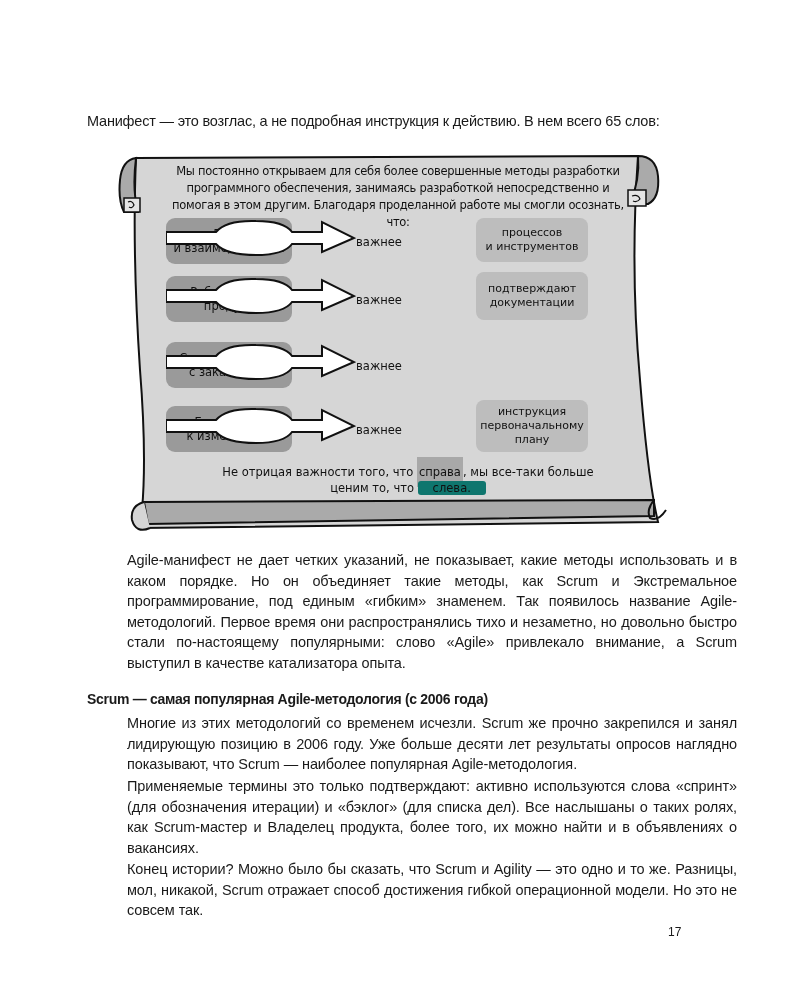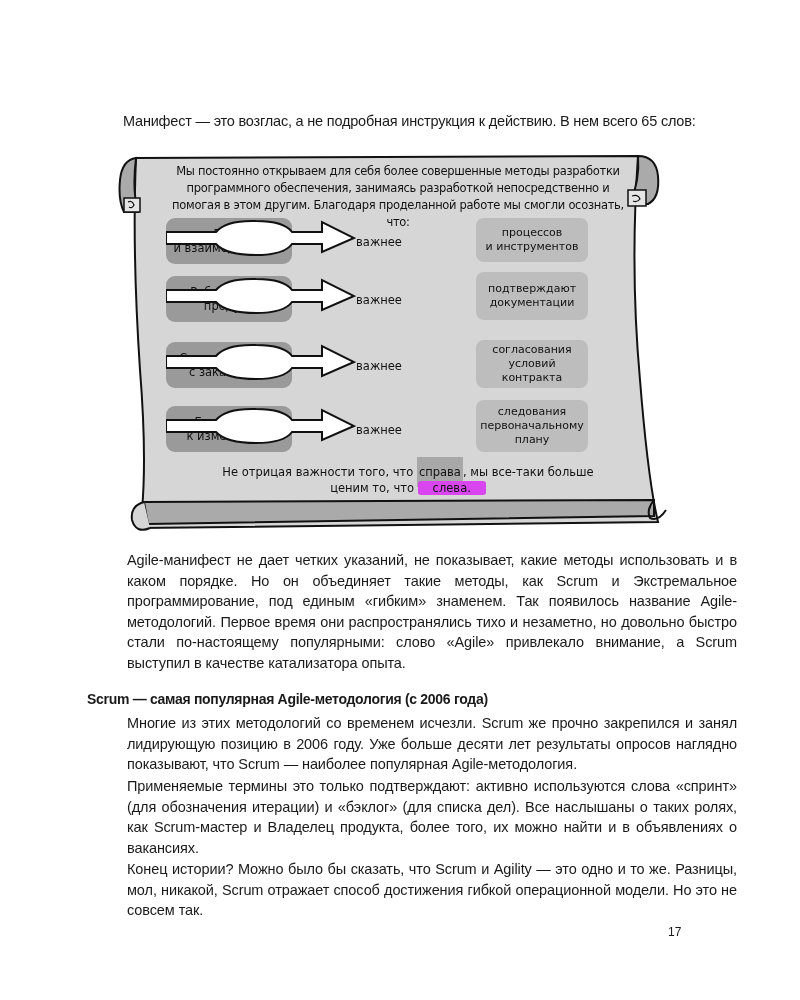--- a/index.html
+++ b/index.html
@@ -1,31 +1,31 @@
 <!DOCTYPE html>
 <html><head>
 <meta charset="utf-8">
 <style>
   html, body { margin: 0; padding: 0; background: #ffffff; }
   body { width: 800px; height: 1000px; position: relative; overflow: hidden;
          font-family: "Liberation Sans", "DejaVu Sans", sans-serif; color: #1a1a1a; }
   .page { position: absolute; left: 0; top: 0; width: 800px; height: 1000px; }
-  .intro { position: absolute; left: 87px; top: 111px; width: 640px; font-size: 14.5px; line-height: 20px; letter-spacing: -0.2px; margin-left: 36px; }
+  .intro { position: absolute; left: 87px; top: 111px; width: 640px; font-size: 14.5px; line-height: 20px; letter-spacing: -0.2px; }
   .scroll { position: absolute; left: 118px; top: 150px; width: 560px; height: 390px; }
   .scroll svg { position: absolute; left: 0; top: 0; }
   .hand { font-family: "DejaVu Sans", sans-serif; color: #111; }
   .scroll-intro { position: absolute; left: 45px; top: 13px; width: 470px; text-align: center; font-size: 11.5px; line-height: 17px; letter-spacing: -0.3px; }
   .row { position: absolute; left: 48px; width: 470px; height: 54px; }
   .left-box { position: absolute; left: 0; top: 0; width: 126px; height: 46px; background: #9a9a9a; border-radius: 9px; display: flex; align-items: center; justify-content: center; text-align: center; font-size: 11.5px; line-height: 14px; }
   .right-box { position: absolute; left: 310px; width: 112px; background: #bdbdbd; border-radius: 8px; display: flex; align-items: center; justify-content: center; text-align: center; font-size: 11px; line-height: 14px; }
   .arrow { position: absolute; left: 126px; top: 4px; width: 190px; height: 40px; }
   .vazhnee { position: absolute; left: 175px; top: 11px; width: 76px; height: 26px; display: flex; align-items: center; justify-content: center; font-size: 11.5px; }
   .closing { position: absolute; left: 100px; top: 314px; width: 380px; text-align: center; font-size: 11.5px; line-height: 16px; }
   .hl { background: #a8a8a8; border-radius: 0; padding: 8px 2px; }
-  .hl2 { background: #d946ef; border-radius: 3px; padding: 0 15px; }
+  .hl2 { background: #0f766e; border-radius: 3px; padding: 0 15px; }
   .para { position: absolute; left: 87px; width: 610px; font-size: 14.5px; line-height: 20.5px; text-align: justify; letter-spacing: -0.1px; margin-left: 40px; }
   .h2 { position: absolute; left: 87px; top: 684px; width: 640px; font-size: 14px; font-weight: bold; letter-spacing: -0.3px; margin-top: 7px; }
   .pagenum { position: absolute; left: 668px; top: 925px; font-size: 12px; }
 </style>
 </head>
 <body>
 
 <div class="page">
 
   <div class="intro">Манифест — это возглас, а не подробная инструкция к действию. В нем всего 65 слов:</div>
@@ -72,33 +72,30 @@
 документации</div>
     </div>
 
     <div class="row" style="top:192px;">
       <div class="left-box hand" style="white-space:pre-line;">Сотрудничество
 с заказчиком</div>
       <svg class="arrow" viewBox="0 0 190 40">
         <path d="M0,14 L50,14 Q60,2 90,3 Q118,3 126,14 L156,14 L156,4 L188,20 L156,34 L156,26 L126,26 Q118,37 90,37 Q60,37 50,26 L0,26 Z" fill="#fff" stroke="#111" stroke-width="2"></path>
       </svg>
       <div class="vazhnee hand">важнее</div>
-      <div class="right-box hand" style="top:-2px;height:48px;white-space:pre-line;">согласования
-условий
-контракта</div>
     </div>
 
     <div class="row" style="top:256px;">
       <div class="left-box hand" style="white-space:pre-line;">Готовность
 к изменениям</div>
       <svg class="arrow" viewBox="0 0 190 40">
         <path d="M0,14 L50,14 Q60,2 90,3 Q118,3 126,14 L156,14 L156,4 L188,20 L156,34 L156,26 L126,26 Q118,37 90,37 Q60,37 50,26 L0,26 Z" fill="#fff" stroke="#111" stroke-width="2"></path>
       </svg>
       <div class="vazhnee hand">важнее</div>
-      <div class="right-box hand" style="top:-6px;height:52px;white-space:pre-line;">следования
+      <div class="right-box hand" style="top:-6px;height:52px;white-space:pre-line;">инструкция
 первоначальному
 плану</div>
     </div>
 
     <div class="closing hand">
       <span>Не отрицая важности того, что </span><span class="hl">справа</span><span>, мы все-таки больше ценим то, что </span><span class="hl2">слева.</span>
     </div>
   </div>
 
   <div class="para" style="top:550px;">Agile-манифест не дает четких указаний, не показывает, какие методы использовать и в каком порядке. Но он объединяет такие методы, как Scrum и Экстремальное программирование, под единым «гибким» знаменем. Так появилось название Agile-методологий. Первое время они распространялись тихо и незаметно, но довольно быстро стали по-настоящему популярными: слово «Agile» привлекало внимание, а Scrum выступил в качестве катализатора опыта.</div>

